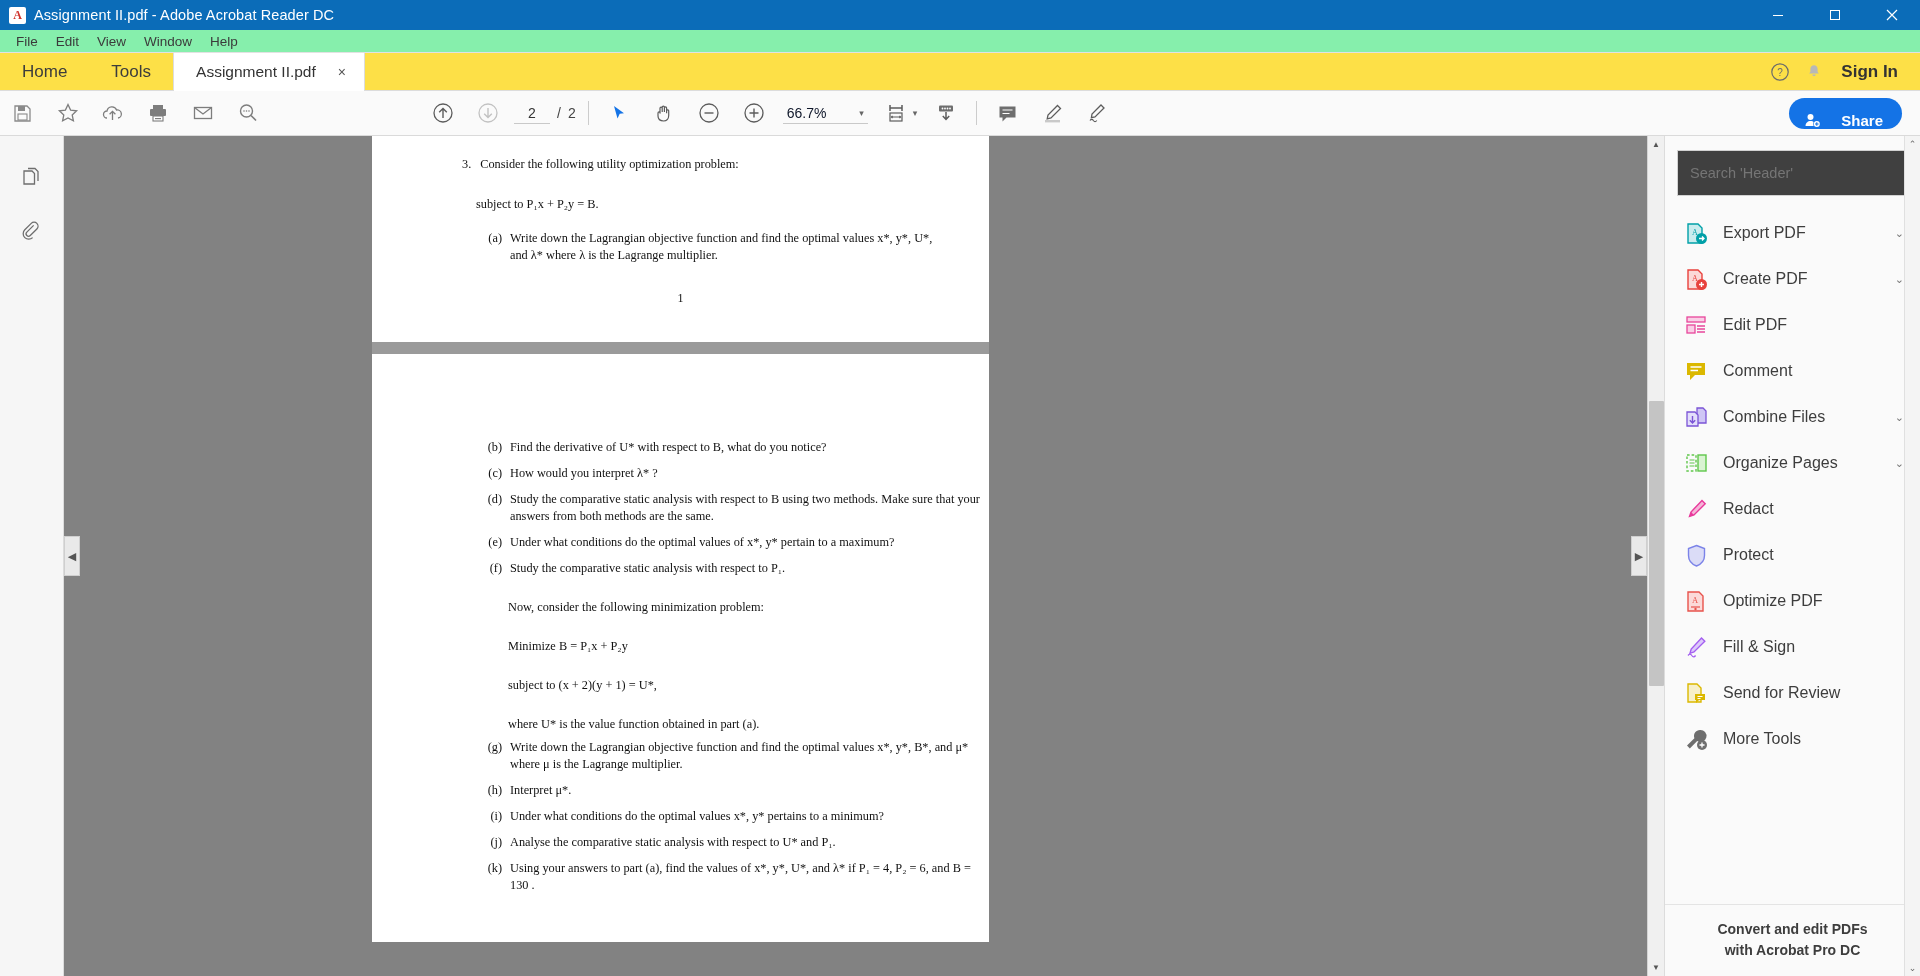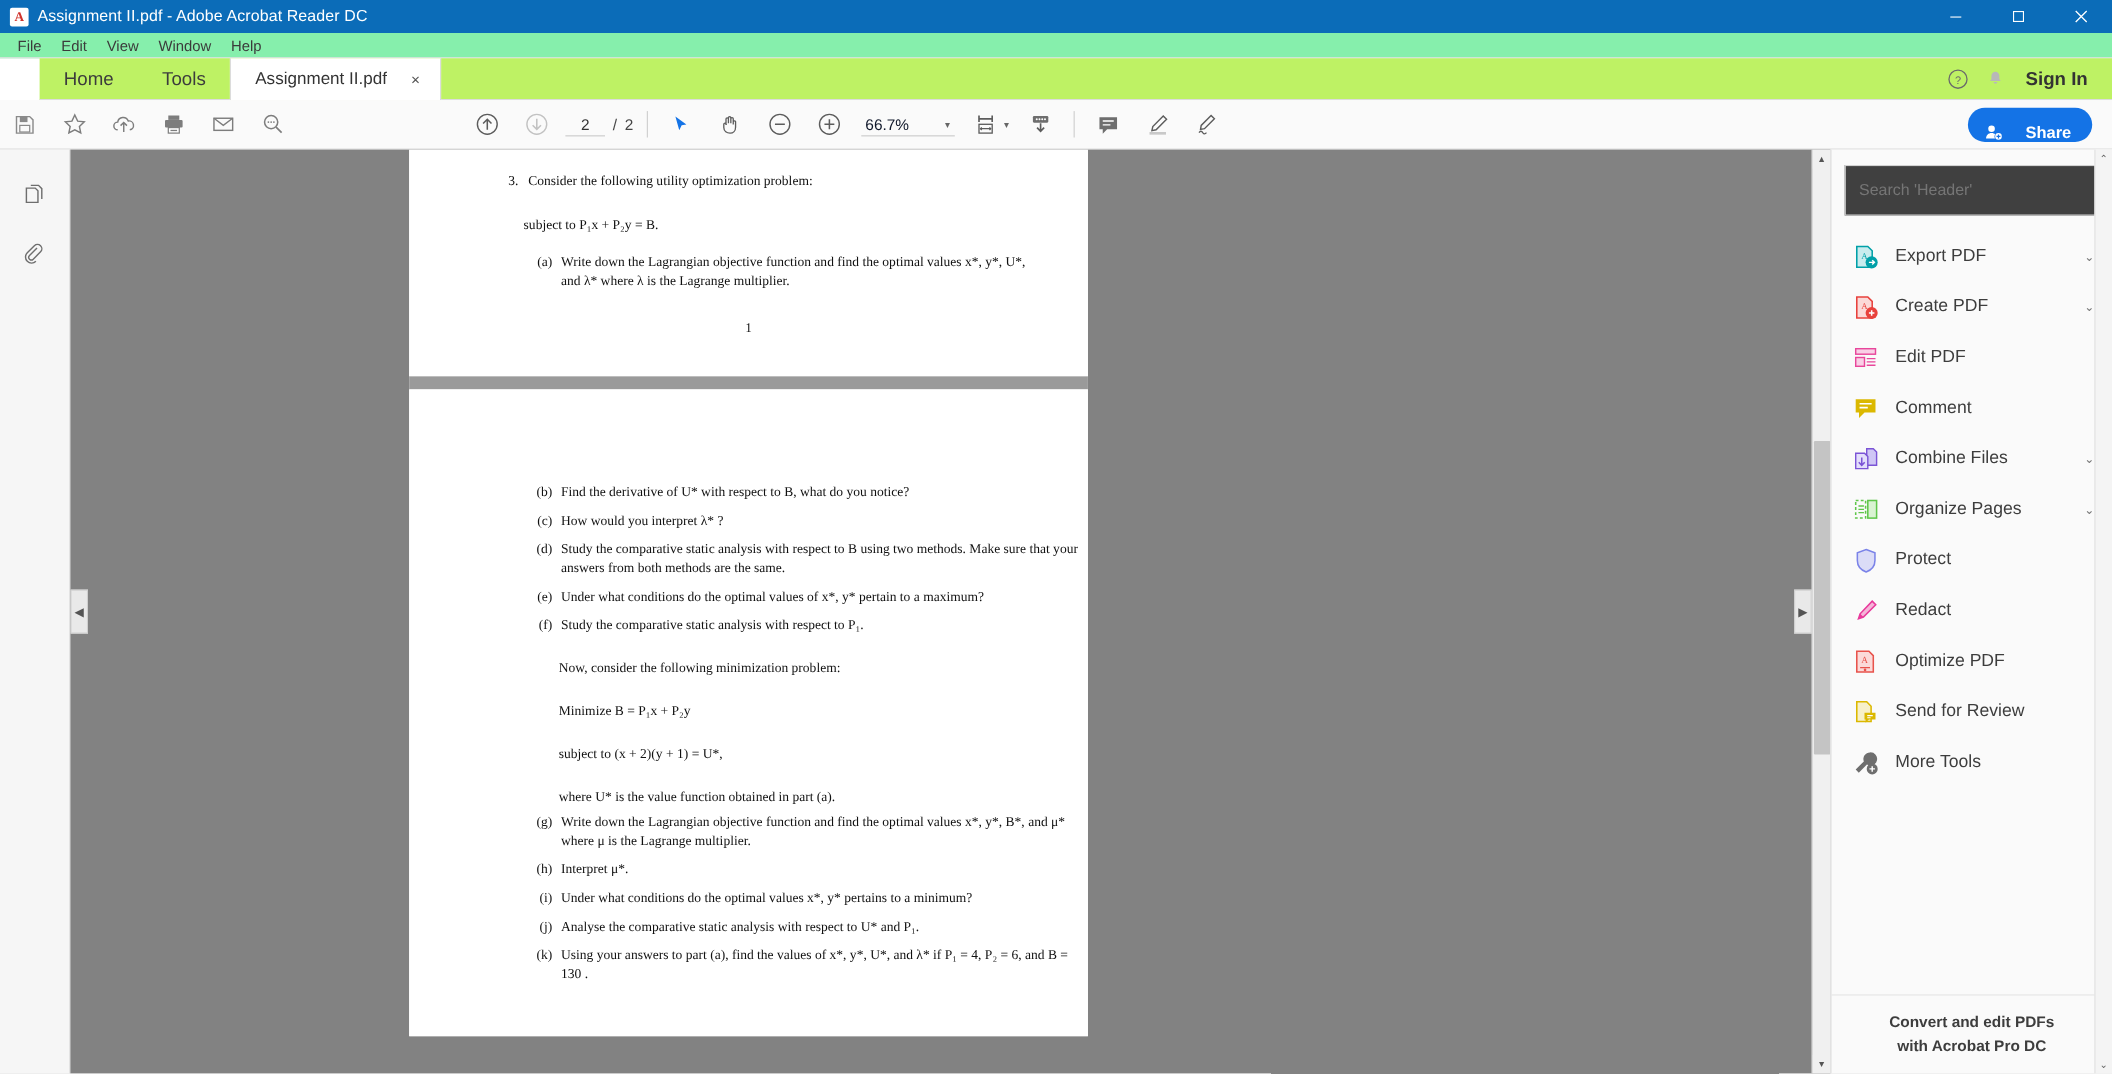--- a/index.html
+++ b/index.html
@@ -36,22 +36,22 @@
   .menubar {
     height: 23px; flex: 0 0 23px; background: #86efac; display: flex;
     align-items: center; padding-left: 7px; border-bottom: 1px solid #e2e2e2;
   }
   .menu-item {
     font-size: 13.5px; color: #3b3b3b; padding: 2px 9px; line-height: 17px;
   }
 
   
   .tabbar {
-    height: 38px; flex: 0 0 38px; background: #bef264; display: flex;
-    align-items: flex-start; position: relative; border-bottom: 1px solid #dcdcdc; margin-left: 36px;
+    height: 38px; flex: 0 0 38px; background: #fde047; display: flex;
+    align-items: flex-start; position: relative; border-bottom: 1px solid #dcdcdc;
   }
   .tab-home, .tab-tools {
     font-size: 17px; color: #3c3c3c; padding: 0 22px; height: 38px;
     display: flex; align-items: center;
   }
   .tab-doc {
     height: 38px; background: #fff; display: flex; align-items: center;
     padding: 0 14px 0 22px; font-size: 15.5px; color: #333;
     border-left: 1px solid #dcdcdc; border-right: 1px solid #dcdcdc;
     min-width: 190px; justify-content: space-between;
@@ -574,51 +574,61 @@
                 <path d="M5.5 12h5M5.5 9h5M5.5 15h5" stroke="#5fc64a" stroke-width="1.2"></path>
               </svg>
           </span>
           <span class="tool-lbl">Organize Pages</span>
           <span class="tool-caret">⌄</span>
         </div>
 
         <div class="tool-row">
           <span class="tool-ico">
             <svg width="25" height="25" viewBox="0 0 25 25">
-                <path d="M12.5 2.5l8 3v7c0 5-3.6 8.8-8 10.5-4.4-1.7-8-5.5-8-10.5v-7z" fill="#dbdcf7" stroke="#7b83e8" stroke-width="1.4"></path>
-              </svg>
-          </span>
-          <span class="tool-lbl">Protect</span>
-          <span class="tool-caret"></span>
-        </div>
-
-        <div class="tool-row">
-          <span class="tool-ico">
-            <svg width="25" height="25" viewBox="0 0 25 25">
                 <path d="M18 3.5l3.2 3.2L10 18 5.5 19.5 7 15z" fill="#f5b5d8" stroke="#e8399b" stroke-width="1.4"></path>
                 <path d="M5.5 19.5L10 18l-3-3z" fill="#e8399b"></path>
               </svg>
           </span>
           <span class="tool-lbl">Redact</span>
+          <span class="tool-caret"></span>
+        </div>
+
+        <div class="tool-row">
+          <span class="tool-ico">
+            <svg width="25" height="25" viewBox="0 0 25 25">
+                <path d="M12.5 2.5l8 3v7c0 5-3.6 8.8-8 10.5-4.4-1.7-8-5.5-8-10.5v-7z" fill="#dbdcf7" stroke="#7b83e8" stroke-width="1.4"></path>
+              </svg>
+          </span>
+          <span class="tool-lbl">Protect</span>
           <span class="tool-caret"></span>
         </div>
 
         <div class="tool-row">
           <span class="tool-ico">
             <svg width="25" height="25" viewBox="0 0 25 25">
                 <path d="M4 3h11l4 4v15H4z" fill="#fbdad9" stroke="#e8534c" stroke-width="1.4"></path>
                 <text x="8" y="14" font-size="8.5" fill="#e8534c" font-family="Liberation Serif">A</text>
                 <path d="M7 18h9" stroke="#e8534c" stroke-width="1.2"></path>
                 <circle cx="11.5" cy="20" r="1.2" fill="#e8534c"></circle>
               </svg>
           </span>
           <span class="tool-lbl">Optimize PDF</span>
           <span class="tool-caret"></span>
         </div>
 
+        <div class="tool-row">
+          <span class="tool-ico">
+            <svg width="25" height="25" viewBox="0 0 25 25">
+                <path d="M17.5 3l3.3 3.3L10 17 6 18.3 7.2 14z" fill="#ddc9fb" stroke="#a35ef0" stroke-width="1.4"></path>
+                <path d="M4 20.5c1.3-1.8 2.6-1.8 3.8 0 1.2 1.7 2.5 1.7 3.8 0" stroke="#a35ef0" stroke-width="1.3" fill="none"></path>
+              </svg>
+          </span>
+          <span class="tool-lbl">Fill &amp; Sign</span>
+          <span class="tool-caret"></span>
+        </div>
 
         <div class="tool-row">
           <span class="tool-ico">
             <svg width="25" height="25" viewBox="0 0 25 25">
                 <path d="M4 3h9l4 4v14H4z" fill="#f7f0c9" stroke="#dbb800" stroke-width="1.4"></path>
                 <path d="M11 13h10v6h-6l-3 3v-3h-1z" fill="#dbb800"></path>
                 <path d="M13.5 15.5h5M13.5 17.5h3" stroke="#fff" stroke-width="1.1"></path>
               </svg>
           </span>
           <span class="tool-lbl">Send for Review</span>

